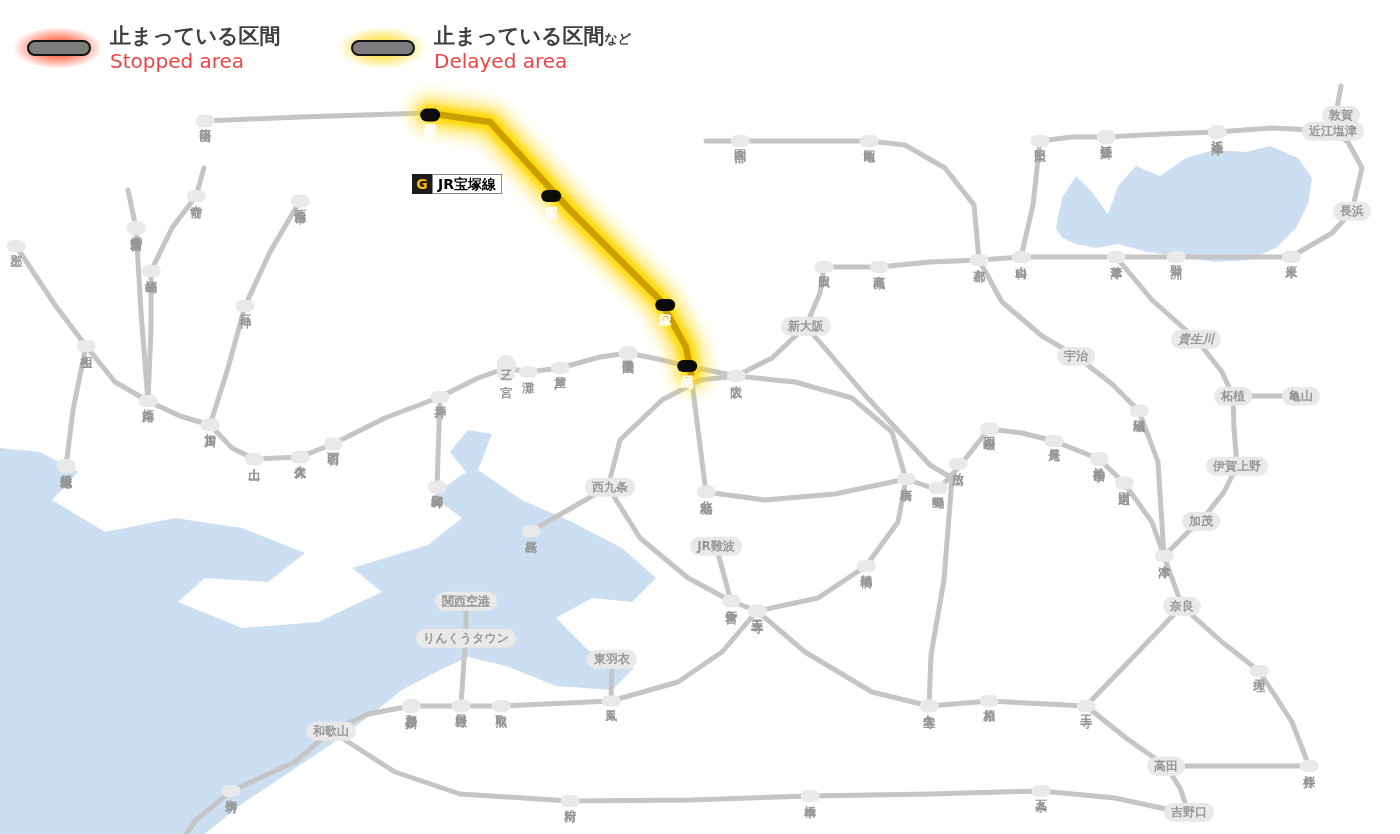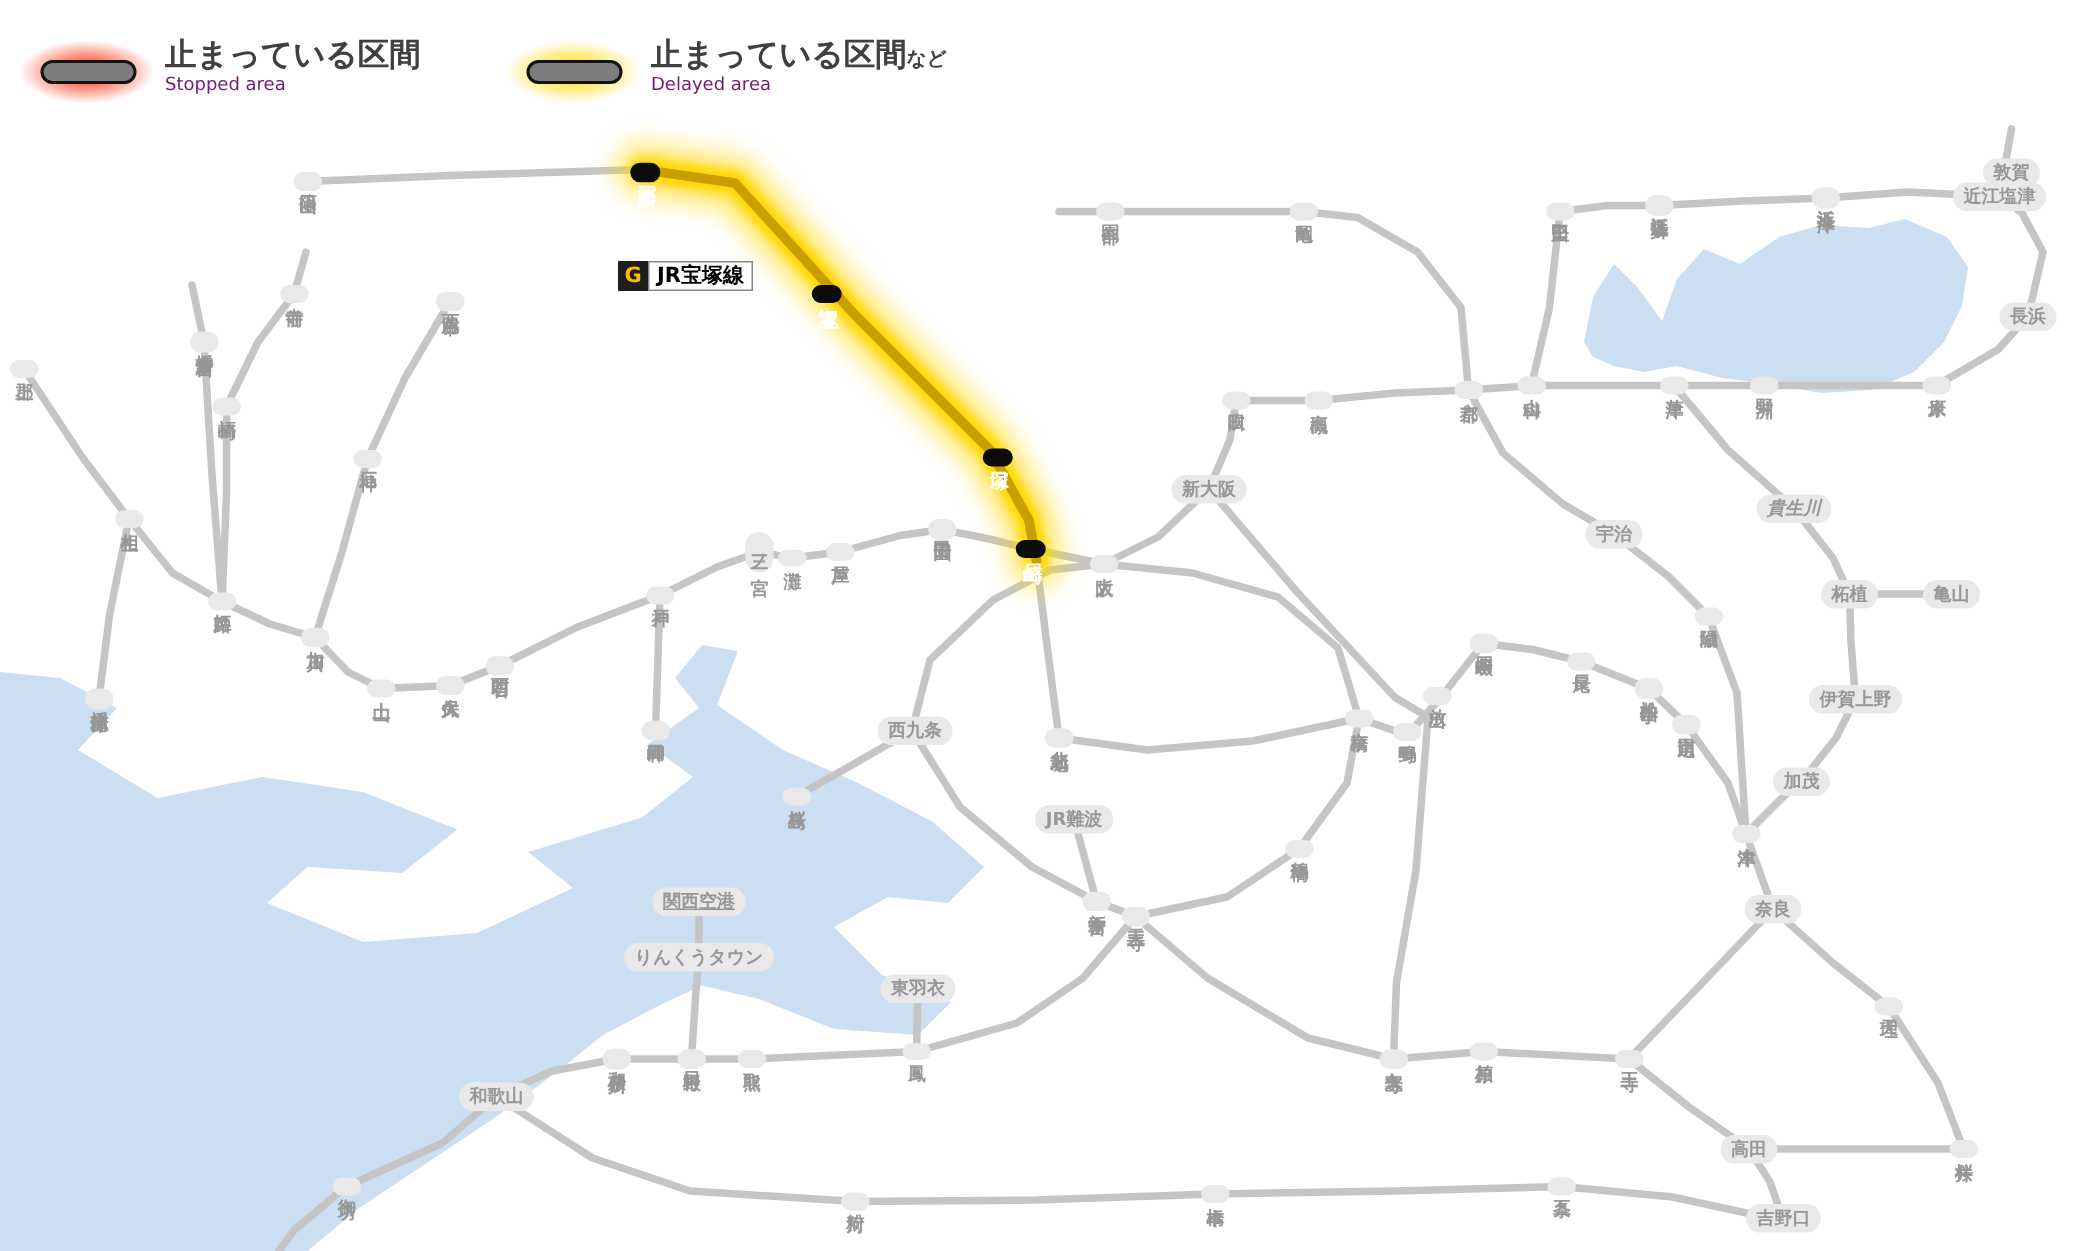--- a/index.html
+++ b/index.html
@@ -16,21 +16,21 @@
          font-size:13px;z-index:5}
   .legend-item{position:absolute;display:flex;gap:12px;align-items:flex-start;z-index:10}
   #legend-stopped{left:18px;top:24px}
   #legend-delayed{left:342px;top:24px}
   .swatch{position:relative;width:80px;height:46px;flex:none}
   .glow{position:absolute;left:-5px;top:3px;width:90px;height:42px;border-radius:50%}
   .capsule{position:absolute;left:9px;top:16px;width:60px;height:12px;border-radius:8px;
            border:2px solid var(--legend-capsule-border,#111);background:var(--legend-capsule-fill,#7d7d7d)}
   .legend-text .ja{font-size:21px;font-weight:bold;color:#404040;line-height:1.15}
   .legend-text .ja .suffix{font-size:13px}
-  .legend-text .en{font-size:12px;color:#701a75;margin-top:1px}
+  .legend-text .en{font-size:20px;color:#ef4444;margin-top:1px}
   .line-badge{position:absolute;left:412px;top:174px;display:flex;align-items:center;z-index:10}
   .line-badge .sym{width:20px;height:20px;text-align:center;font-weight:bold;font-size:14px;line-height:20px}
   .line-badge .bname{height:20px;line-height:18px;border:1px solid #888;background:#fff;color:#000;
                      font-weight:bold;font-size:14px;padding:0 5px;box-sizing:border-box}
 </style>
 </head>
 <body>
 
 <div class="stage">
 

